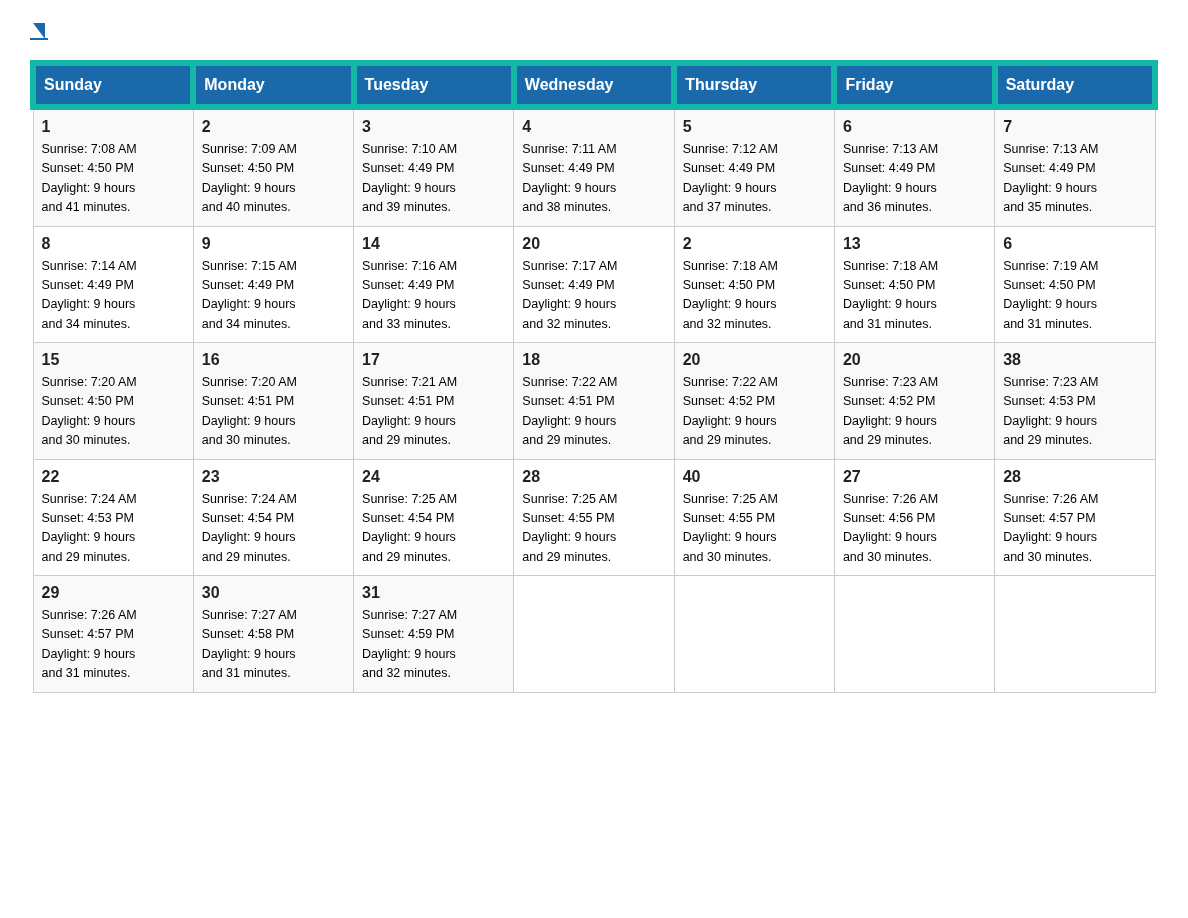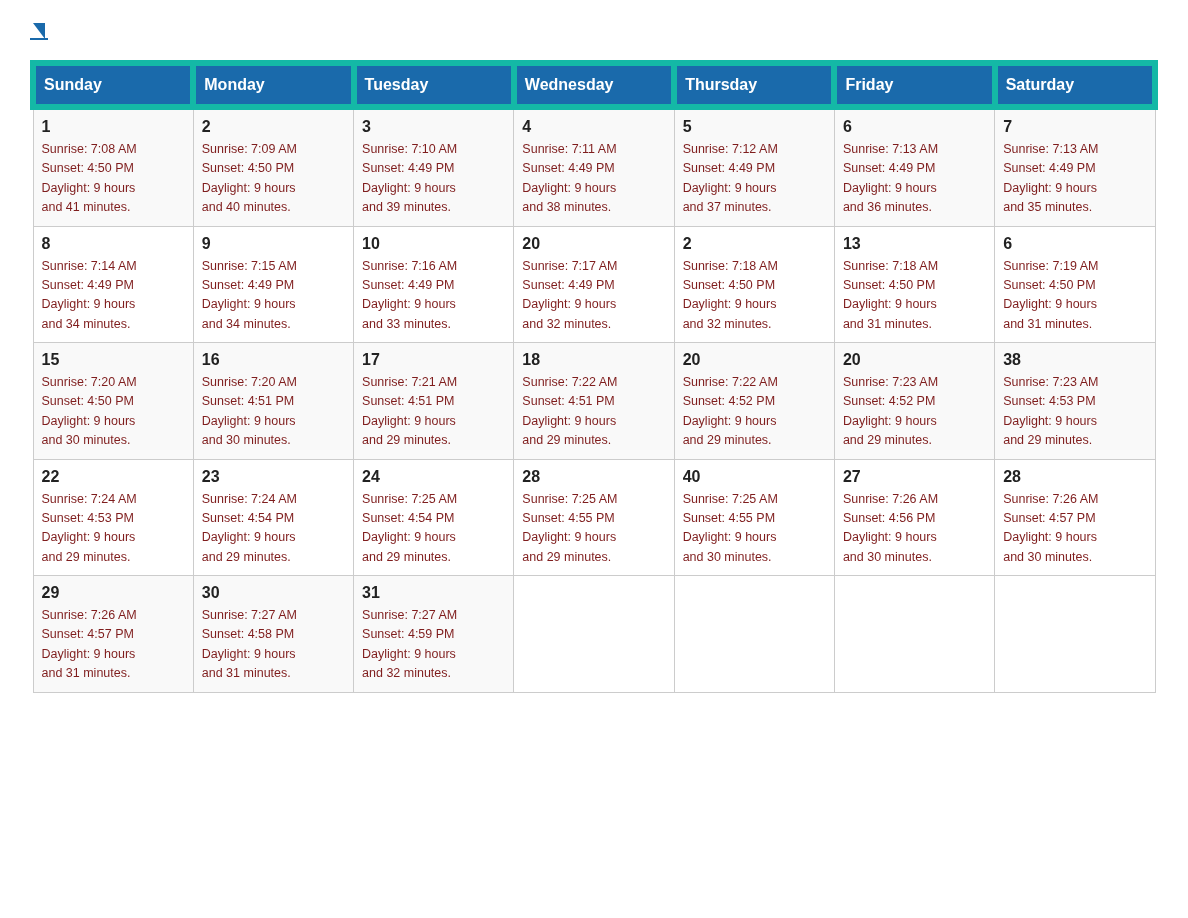--- a/index.html
+++ b/index.html
@@ -94,21 +94,21 @@
     }
     .day-num {
       font-size: 16px;
       font-weight: bold;
       display: block;
       margin-bottom: 4px;
     }
     .day-info {
       font-size: 12.5px;
       line-height: 1.55;
-      color: #7f1d1d;
+      color: #000000;
     }
     .empty-cell {
       background: #fff !important;
     }
   </style>
 </head>
 <body>
 
 <div class="header-area">
   <div class="logo">
@@ -171,21 +171,21 @@
       <tr>
         <td>
         <span class="day-num">8</span>
         <span class="day-info">Sunrise: 7:14 AM<br>Sunset: 4:49 PM<br>Daylight: 9 hours<br>and 34 minutes.</span>
       </td>
         <td>
         <span class="day-num">9</span>
         <span class="day-info">Sunrise: 7:15 AM<br>Sunset: 4:49 PM<br>Daylight: 9 hours<br>and 34 minutes.</span>
       </td>
         <td>
-        <span class="day-num">10</span>
+        <span class="day-num">14</span>
         <span class="day-info">Sunrise: 7:16 AM<br>Sunset: 4:49 PM<br>Daylight: 9 hours<br>and 33 minutes.</span>
       </td>
         <td>
         <span class="day-num">20</span>
         <span class="day-info">Sunrise: 7:17 AM<br>Sunset: 4:49 PM<br>Daylight: 9 hours<br>and 32 minutes.</span>
       </td>
         <td>
         <span class="day-num">2</span>
         <span class="day-info">Sunrise: 7:18 AM<br>Sunset: 4:50 PM<br>Daylight: 9 hours<br>and 32 minutes.</span>
       </td>

